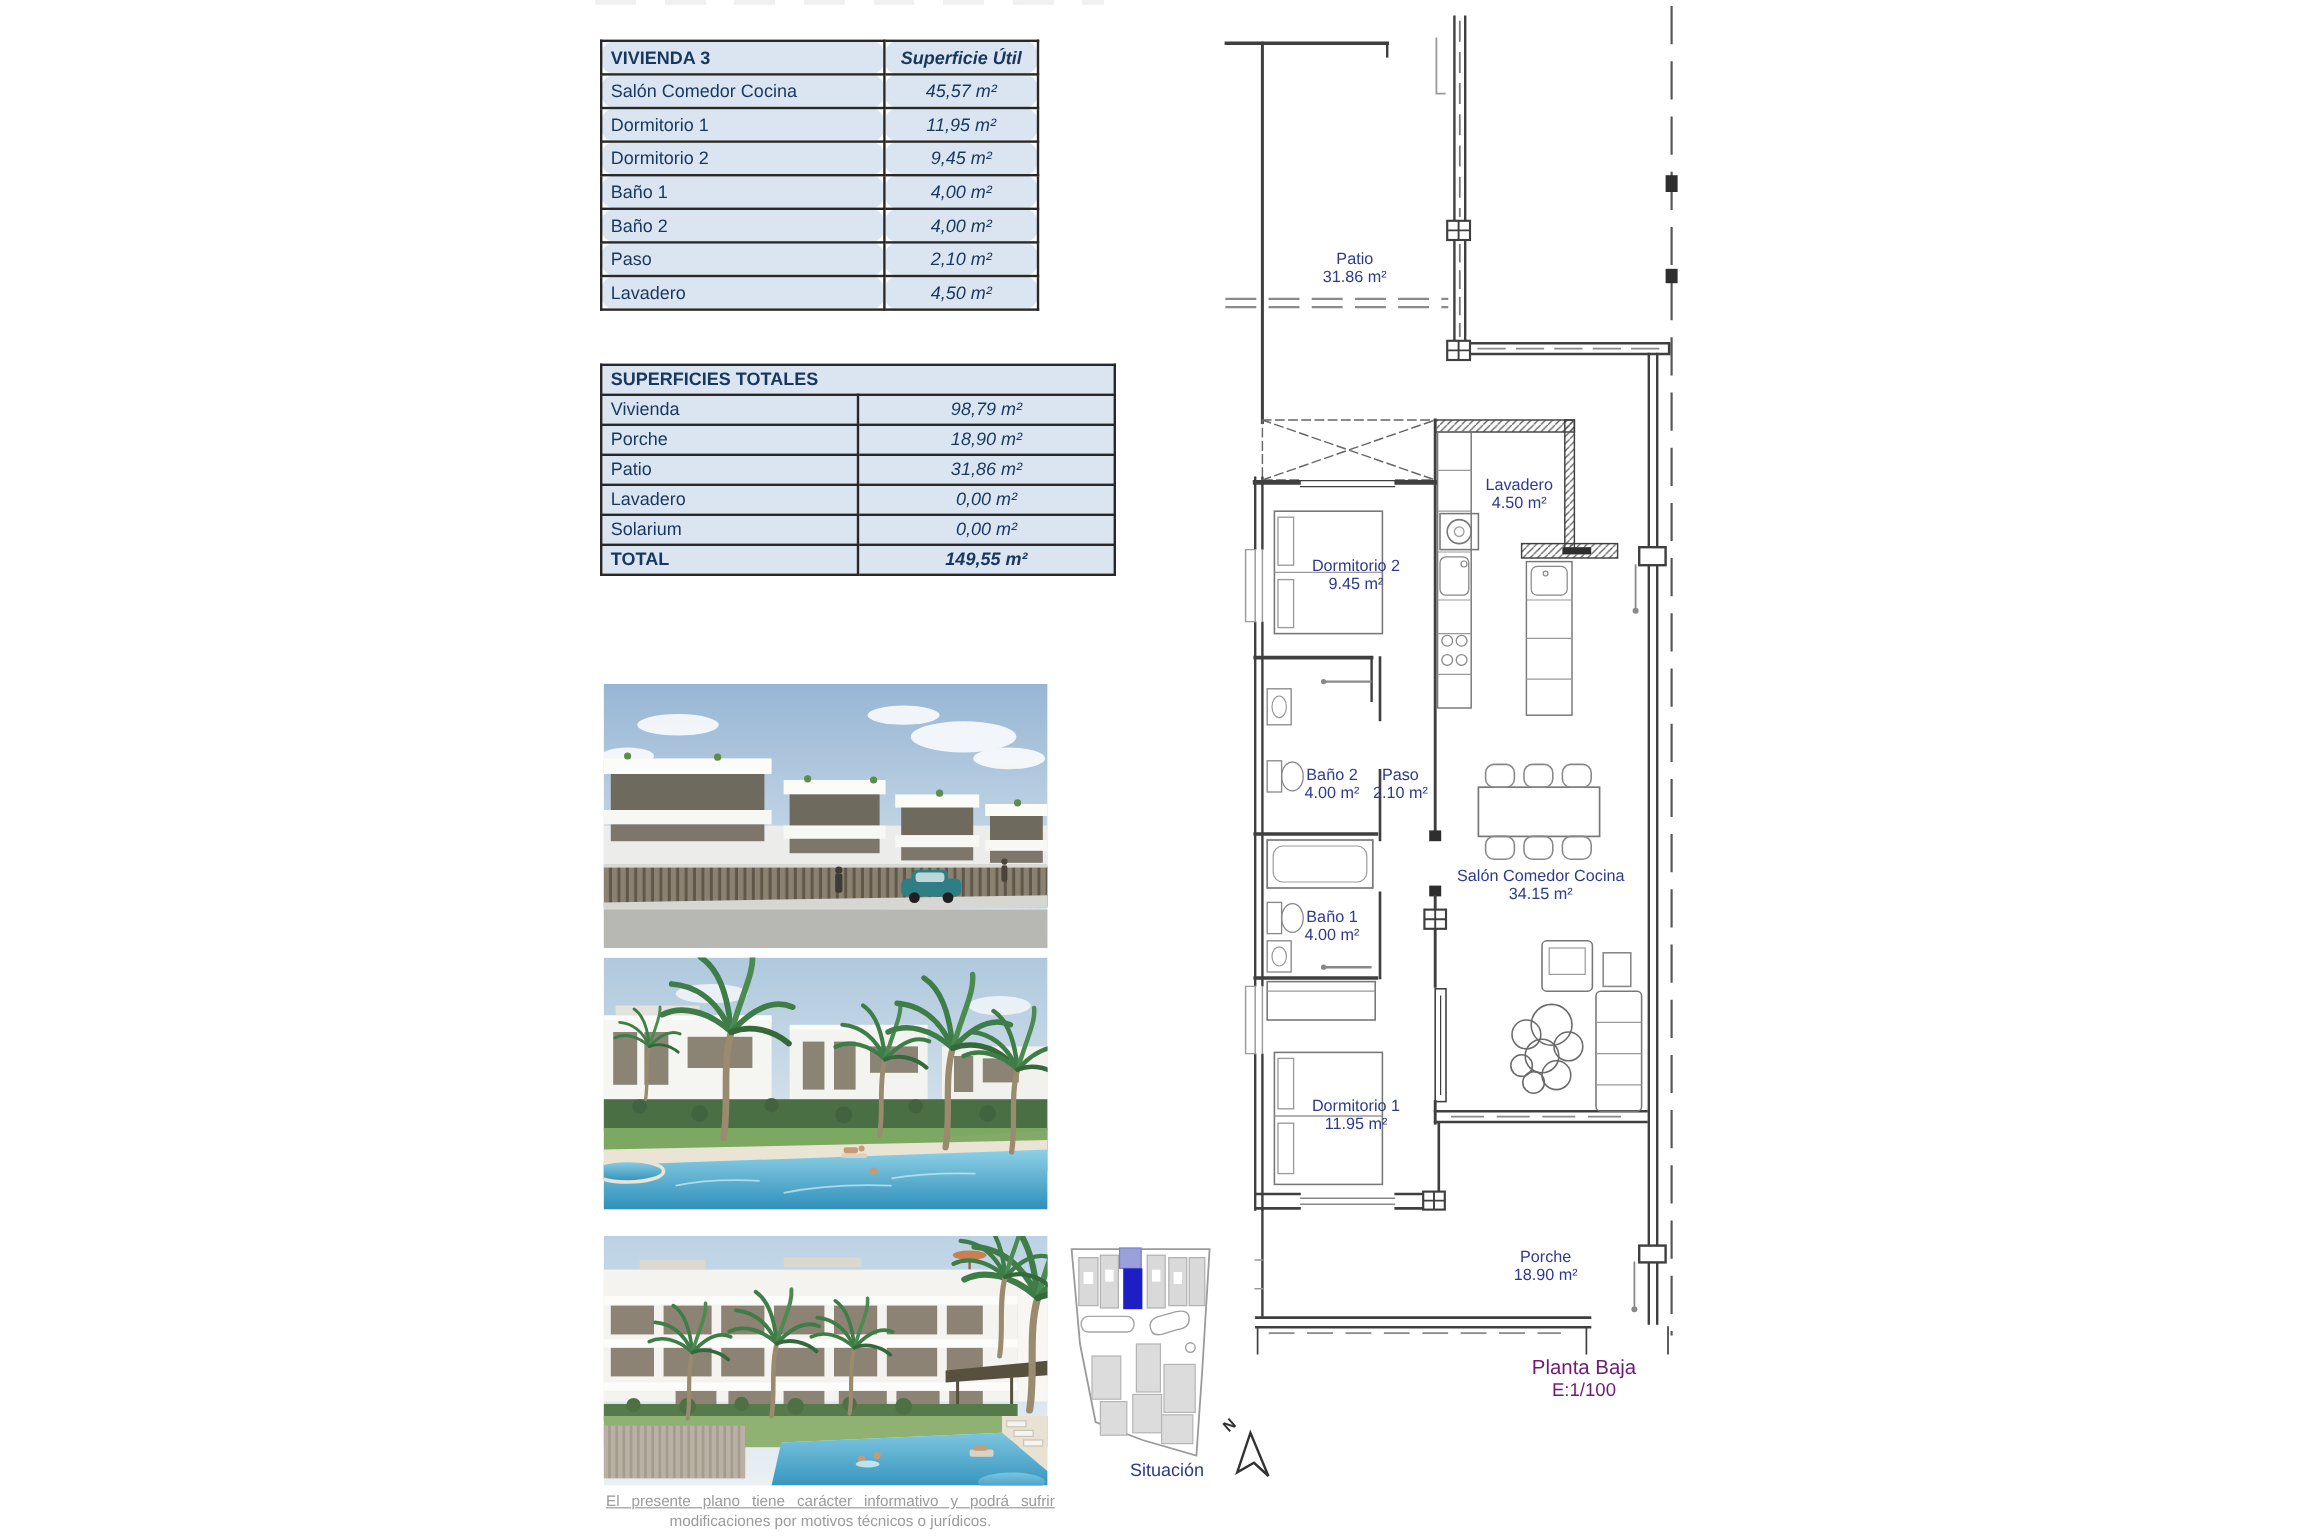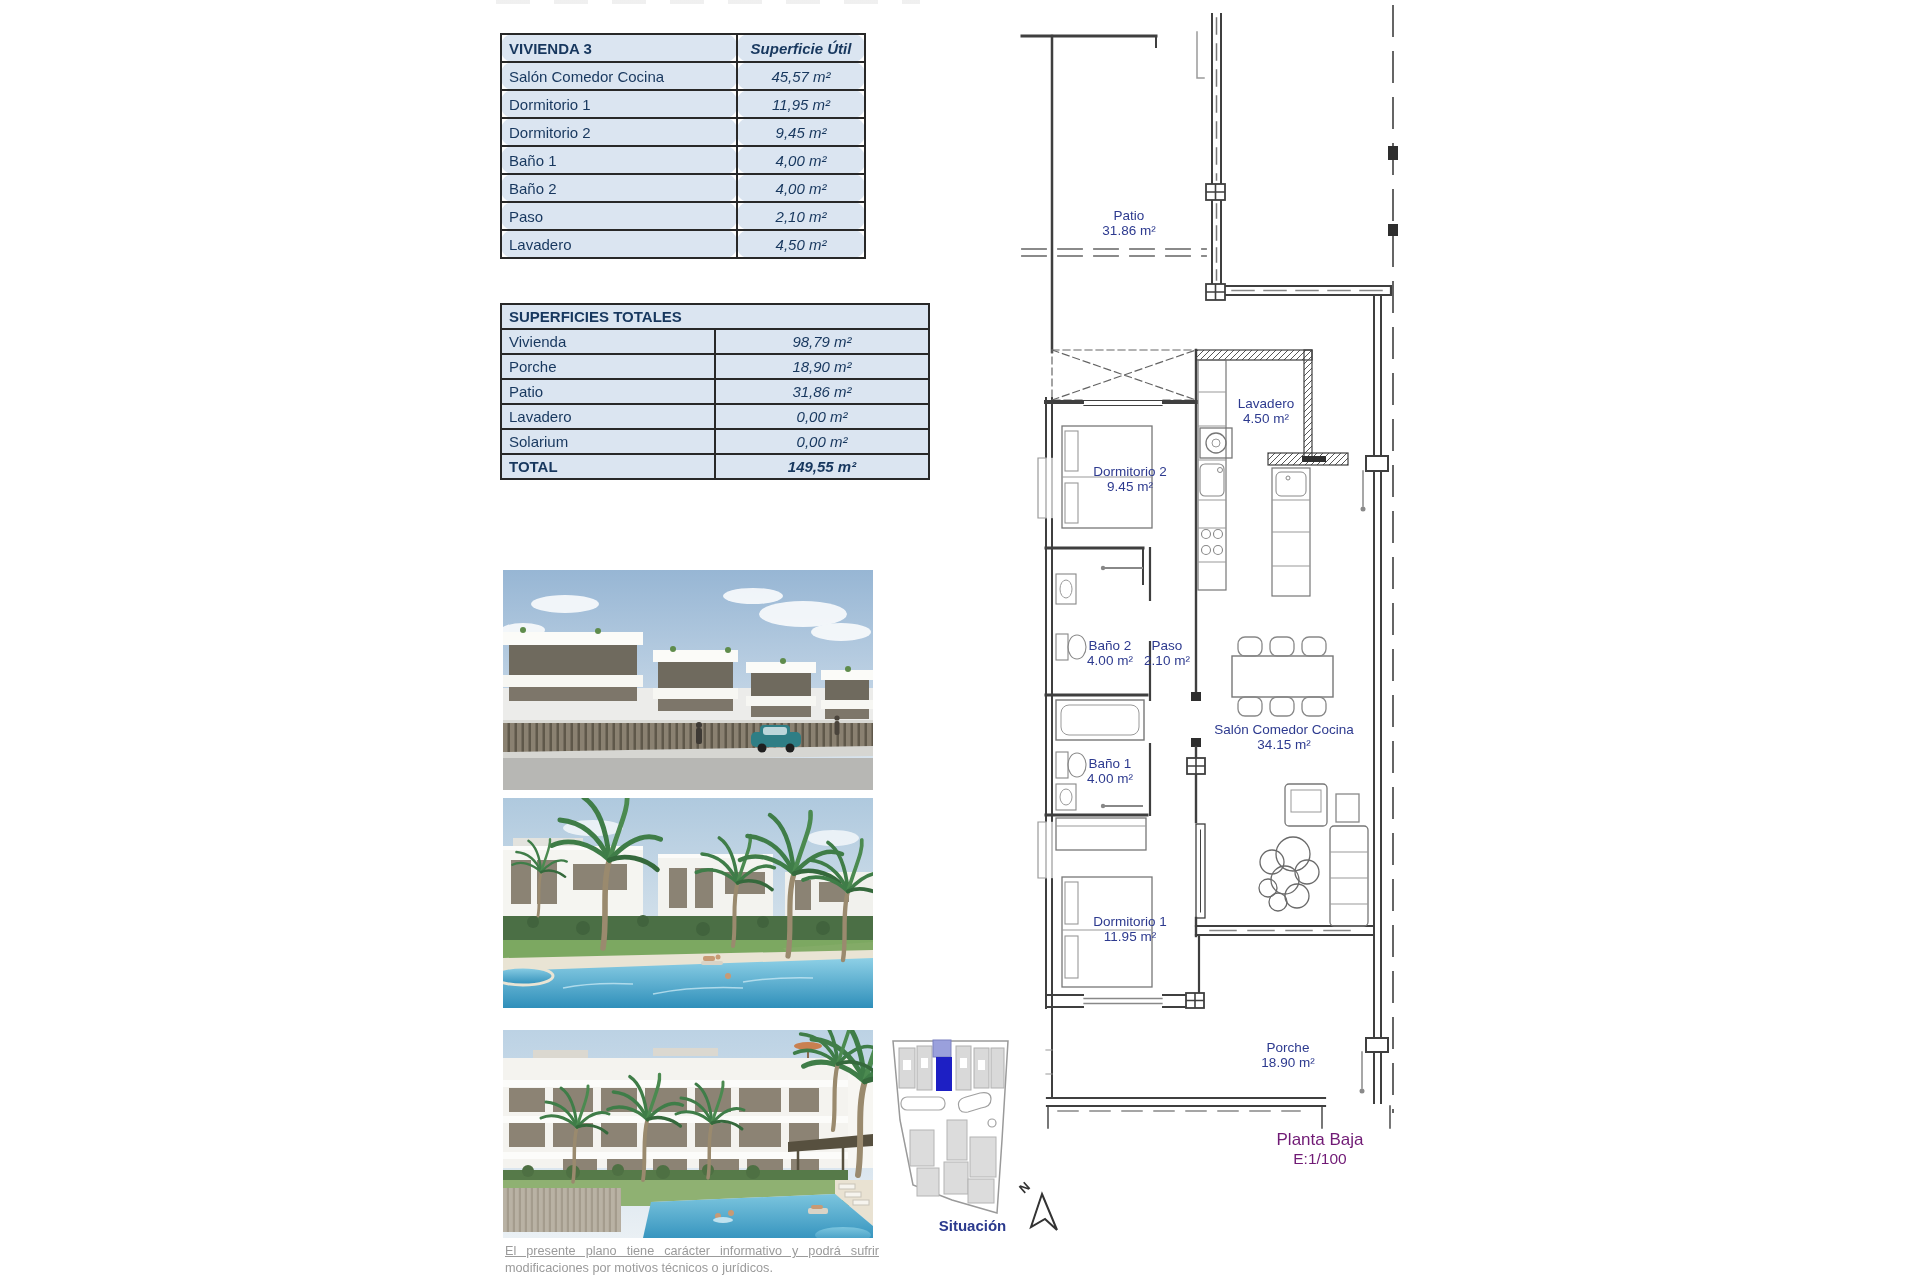--- a/index.html
+++ b/index.html
@@ -27,28 +27,28 @@
     background:repeating-linear-gradient(90deg,#ececec 0 34px,#ffffff 34px 58px);
   }
   .plan-caption{
     left:1245px;top:1130px;width:150px;text-align:center;
     color:#701a75;font-weight:normal;line-height:1.18;
   }
   .plan-caption .l1{font-size:17px;}
   .plan-caption .l2{font-size:15.5px;}
   .situ-label{
     left:905px;top:1217px;width:135px;text-align:center;
-    color:#2b3a8e;font-weight:bold;font-size:15px;
+    color:#2b3a8e;font-weight:normal;font-size:15px;
   }
   .footer{
     left:505px;top:1243px;width:374px;color:#9b9b9b;
     font-size:12.7px;line-height:1.3;
   }
   .footer .l1{display:block;text-align:justify;text-align-last:justify;text-decoration:underline;}
-  .footer .l2{display:block;text-align:left;}
+  .footer .l2{display:block;text-align:center;}
   .photo{left:503px;width:370px;display:block;}
   .p1{top:570px;}
   .p2{top:798px;}
   .p3{top:1030px;}
   svg text{font-family:"Liberation Sans",sans-serif;}
   .roomlabel{fill:#2d3a8f;font-size:13.5px;text-anchor:middle;}
 </style>
 </head>
 <body>
 

